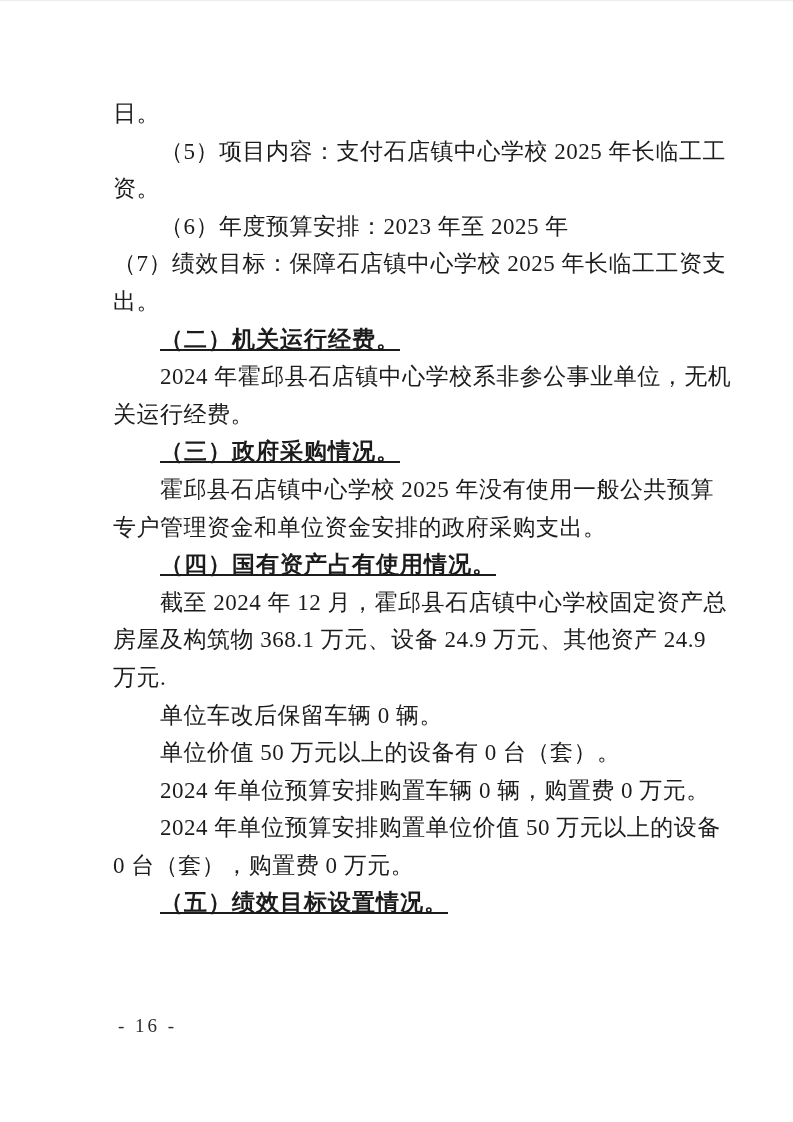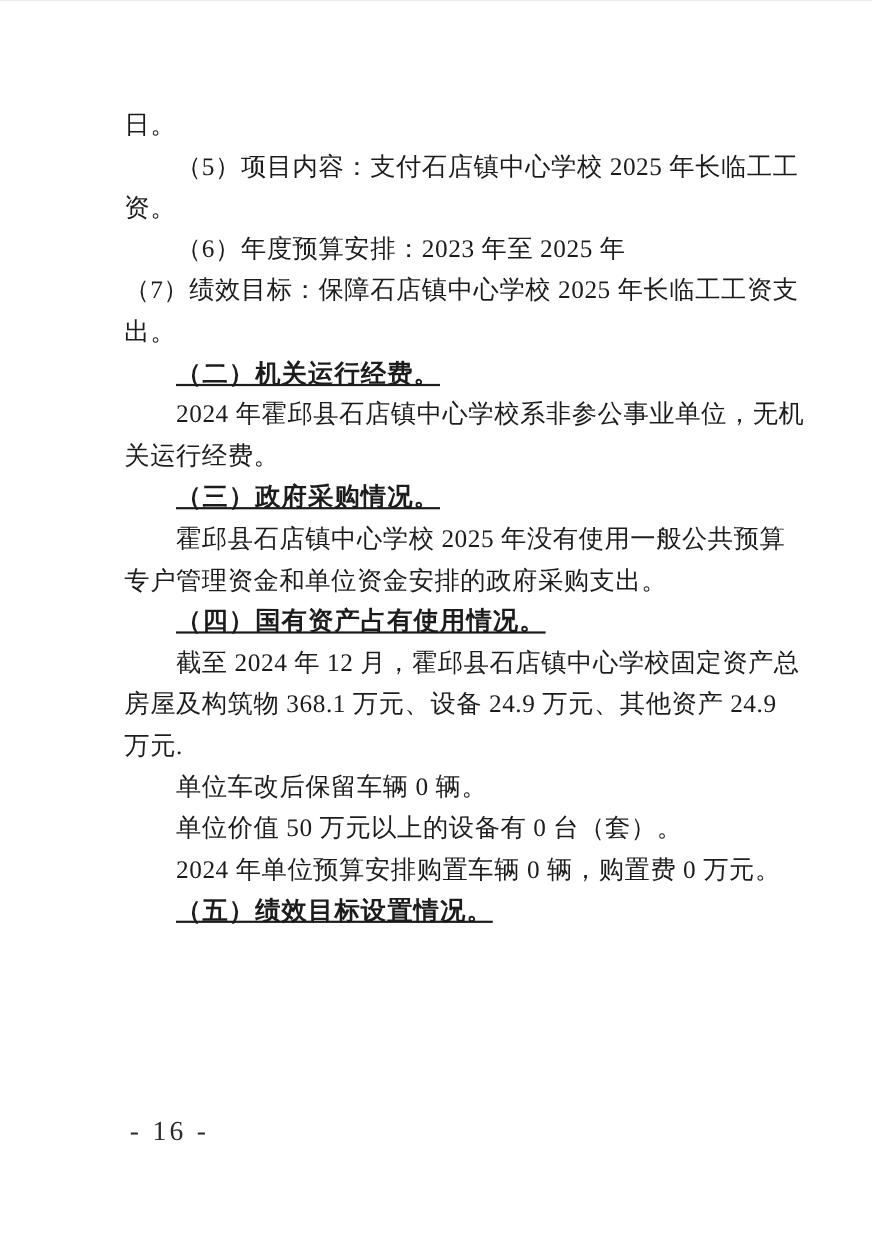--- a/index.html
+++ b/index.html
@@ -35,21 +35,21 @@
   }
   .heading {
     font-weight: bold;
     letter-spacing: 1px;
     text-decoration: underline;
   }
   .page-number {
     position: absolute;
     left: 118px;
     top: 1014px;
-    font-size: 25px;
+    font-size: 19px;
     letter-spacing: 3px;
     color: #2a2a2a;
   }
 </style>
 </head>
 <body>
 
 <div class="doc-page">
   <div class="content">
     <div class="line">日。</div>
@@ -64,16 +64,18 @@
     <div class="line heading indent">（三）政府采购情况。</div>
     <div class="line indent">霍邱县石店镇中心学校 2025 年没有使用一般公共预算</div>
     <div class="line">专户管理资金和单位资金安排的政府采购支出。</div>
     <div class="line heading indent">（四）国有资产占有使用情况。</div>
     <div class="line indent">截至 2024 年 12 月，霍邱县石店镇中心学校固定资产总</div>
     <div class="line">房屋及构筑物 368.1 万元、设备 24.9 万元、其他资产 24.9</div>
     <div class="line">万元.</div>
     <div class="line indent">单位车改后保留车辆 0 辆。</div>
     <div class="line indent">单位价值 50 万元以上的设备有 0 台（套）。</div>
     <div class="line indent">2024 年单位预算安排购置车辆 0 辆，购置费 0 万元。</div>
+    <div class="line indent">2024 年单位预算安排购置单位价值 50 万元以上的设备</div>
+    <div class="line">0 台（套），购置费 0 万元。</div>
     <div class="line heading indent">（五）绩效目标设置情况。</div>
   </div>
   <div class="page-number">- 16 -</div>
 </div>
 
 </body></html>

